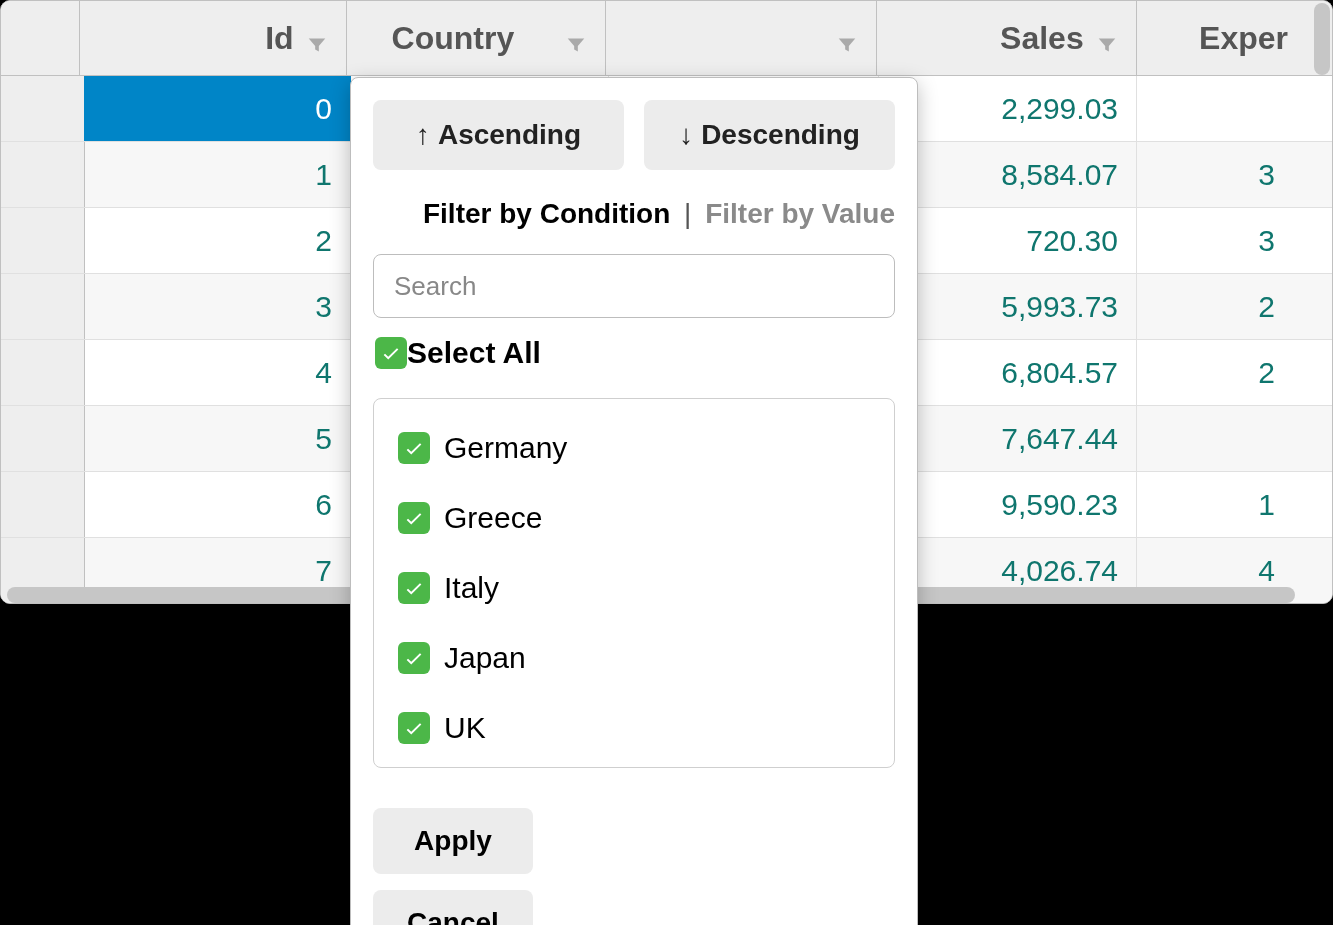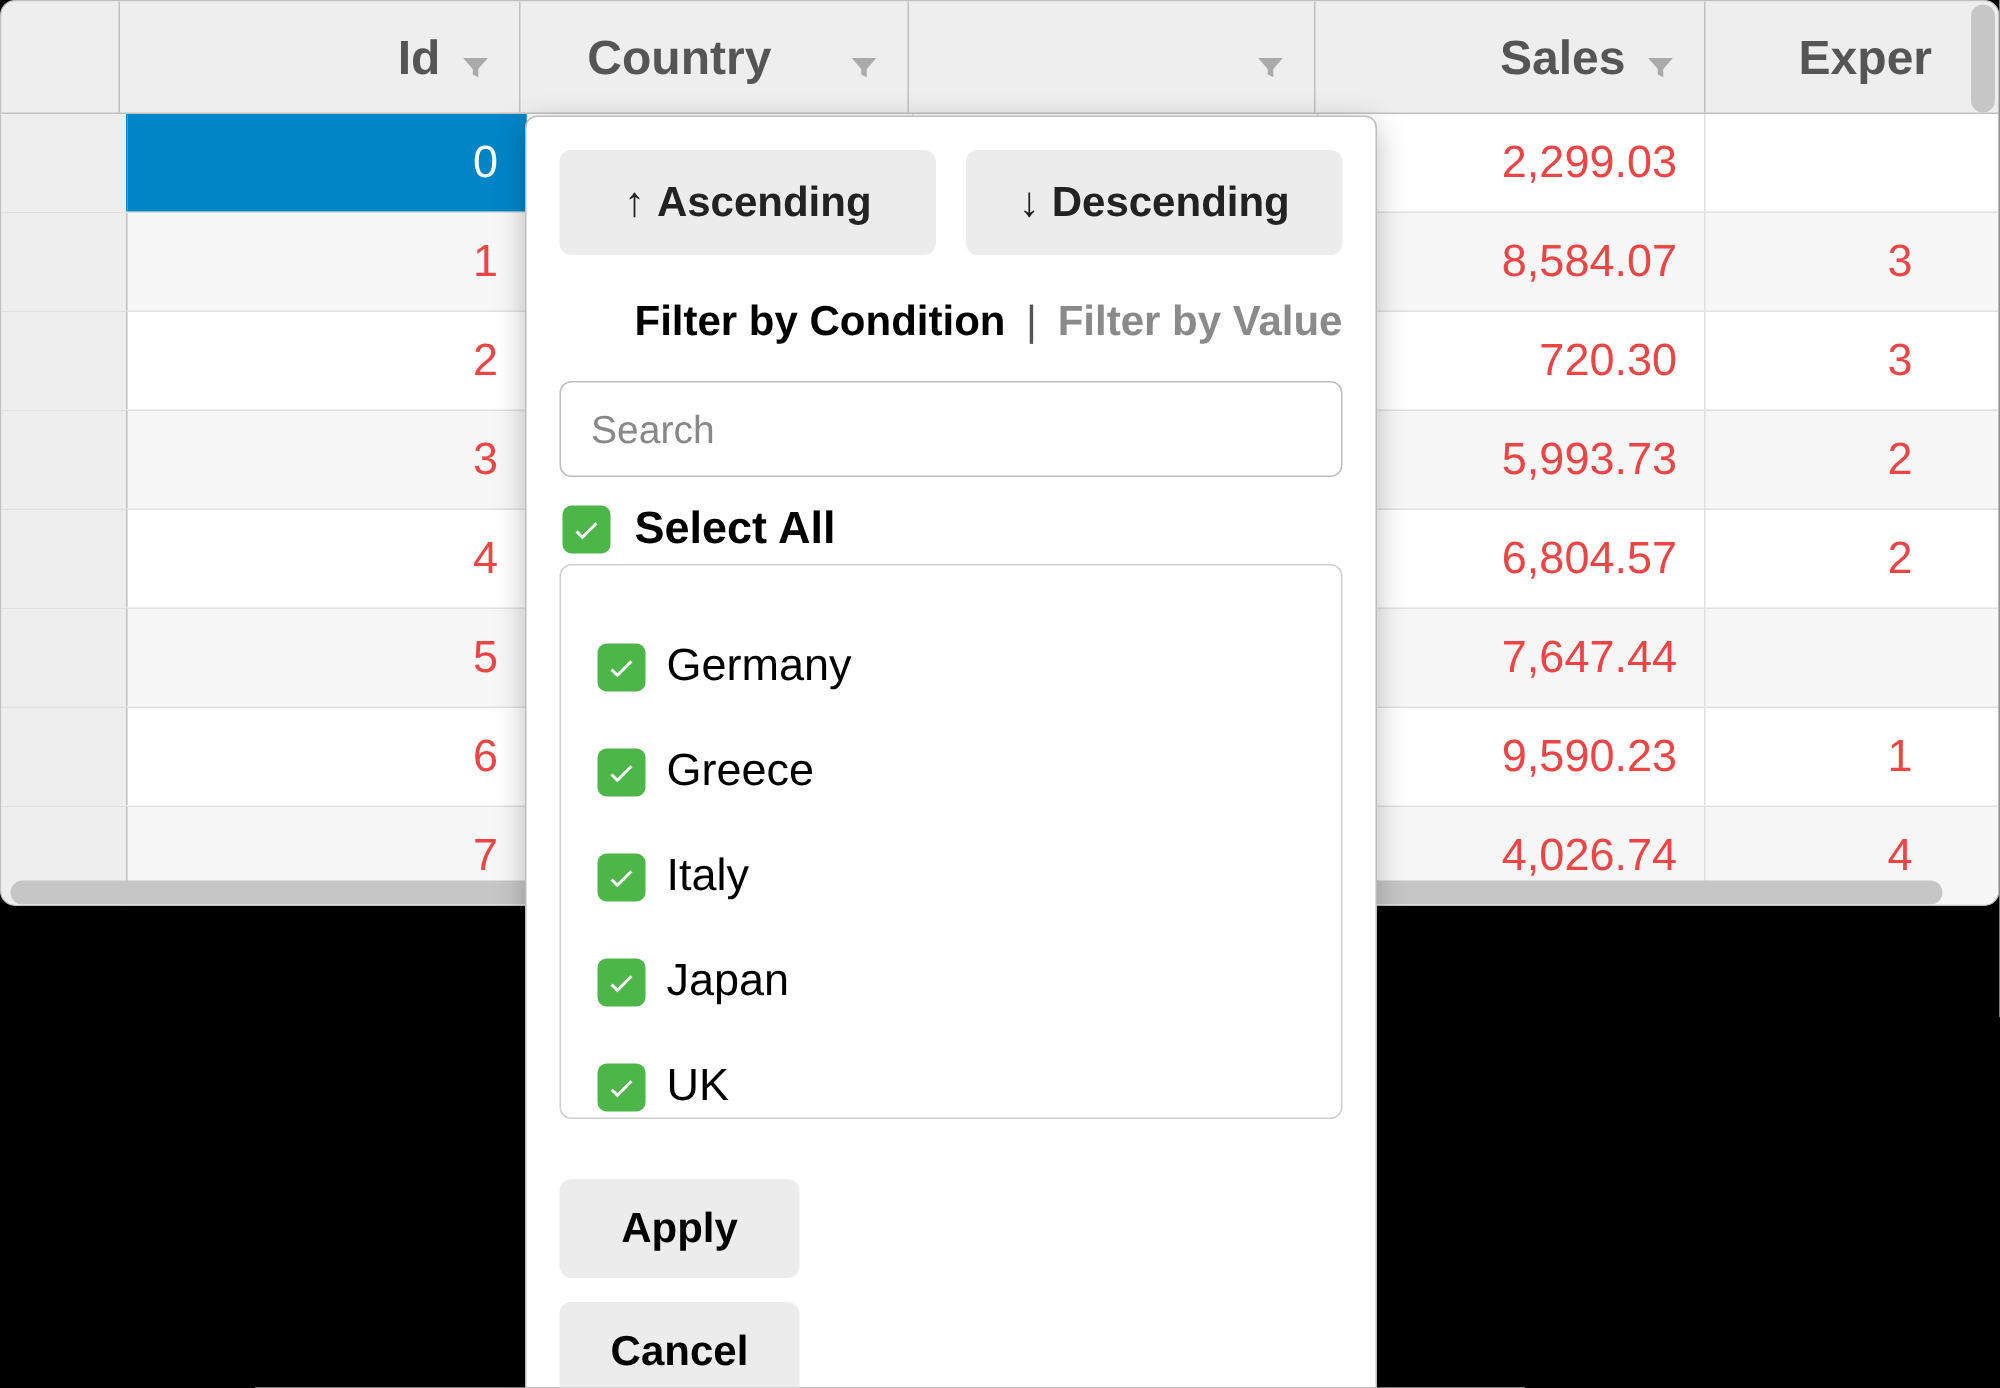--- a/index.html
+++ b/index.html
@@ -56,21 +56,21 @@
     background: #fff;
     border-bottom: 1px solid #e0e0e0;
   }
   .grid-row.alt { background: #f7f7f7; }
   .cell {
     display: flex;
     align-items: center;
     height: 100%;
     border-right: 1px solid #e0e0e0;
     font-size: 30px;
-    color: #ef4444;
+    color: #0f766e;
     padding: 0 18px;
   }
   .cell.rowhead { width: 84px; background: #eeeeee; border-right: 1px solid #c0c0c0; }
   .cell.id { width: 266px; justify-content: flex-end; }
   .cell.country { width: 258px; justify-content: flex-start; }
   .cell.downloads { width: 270px; justify-content: flex-end; }
   .cell.sales { width: 258px; justify-content: flex-end; }
   .cell.expenses { width: 182px; justify-content: flex-end; border-right:none; padding-right:44px; overflow:hidden; white-space:nowrap;}
 
   .grid-row.selected .cell.id {
@@ -143,24 +143,24 @@
     font-size: 26px;
     padding: 0 20px;
     color: #000;
     margin-bottom: 18px;
   }
   .search-input::placeholder { color: #888; }
 
   .select-all {
     display: flex;
     align-items: center;
-    gap: 16px;
+    gap: 0;
     font-size: 30px;
     font-weight: 700;
-    margin-bottom: 6px;
+    margin-bottom: 28px;
     padding-left: 2px;
   }
 
   .checkbox {
     width: 32px; height: 32px;
     background: #4cb748;
     border-radius: 6px;
     display: inline-flex;
     align-items: center; justify-content: center;
     flex-shrink: 0;
@@ -172,21 +172,21 @@
     border: 1px solid #cfcfcf;
     border-radius: 8px;
     height: 370px;
     overflow-y: auto;
     padding: 14px 24px;
     position: relative;
     margin-bottom: 40px;
   }
   .value-item {
     display: flex;
-    align-items: flex-end;
+    align-items: center;
     gap: 14px;
     font-size: 30px;
     height: 70px;
   }
   .value-list::-webkit-scrollbar { width: 14px; }
   .value-list::-webkit-scrollbar-thumb { background:#b8b8b8; border-radius:7px; }
   .value-list::-webkit-scrollbar-track { background:#f0f0f0; border-radius:7px; }
 
   .footer-btns {
     display: flex;

